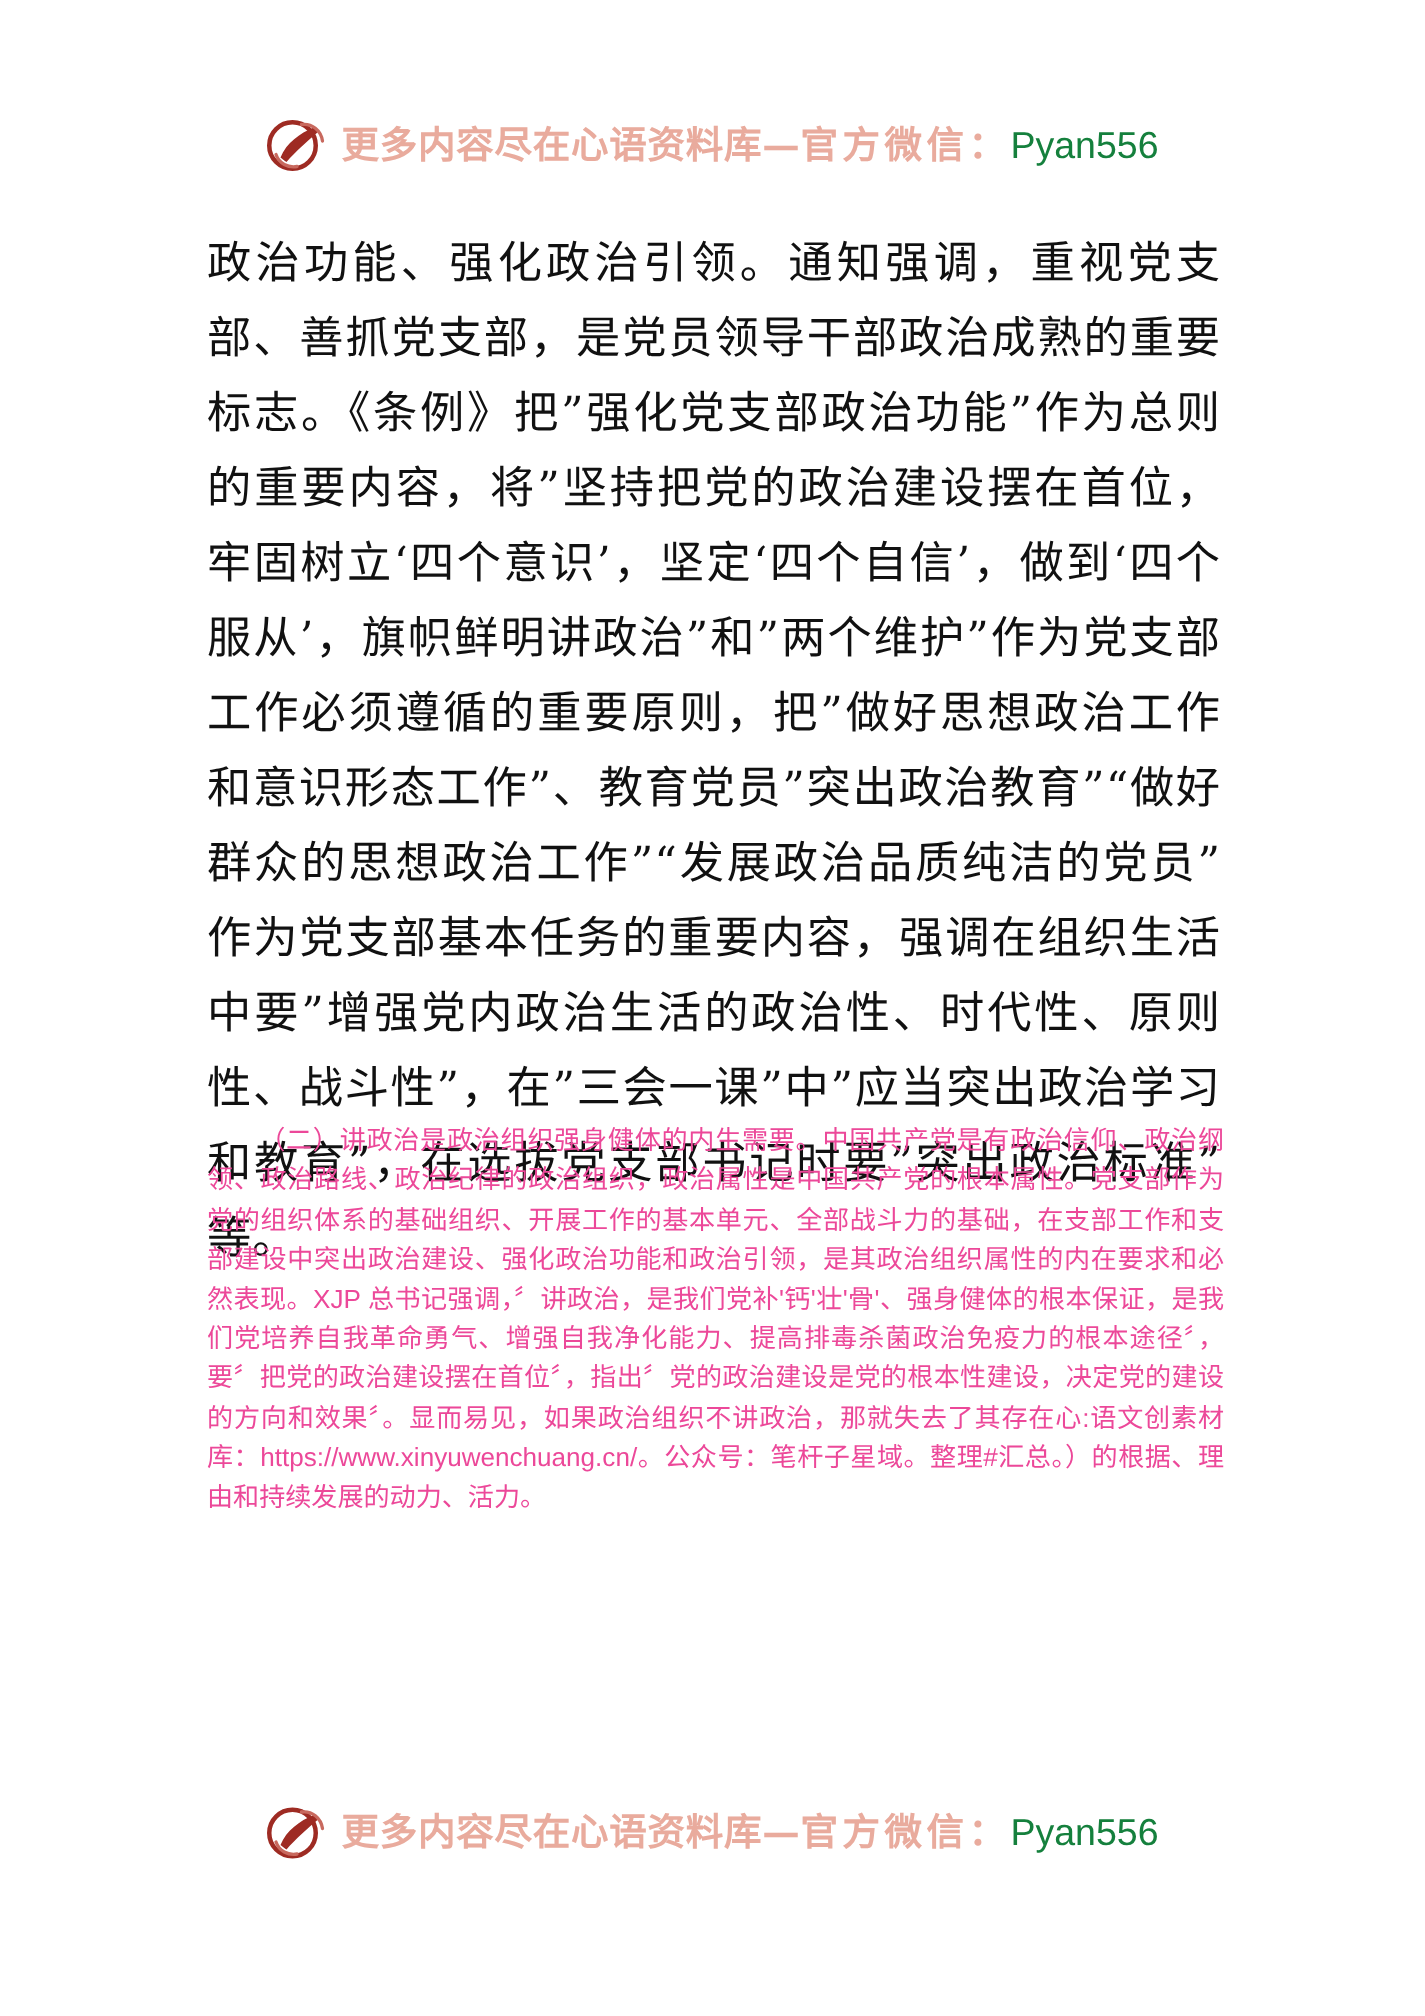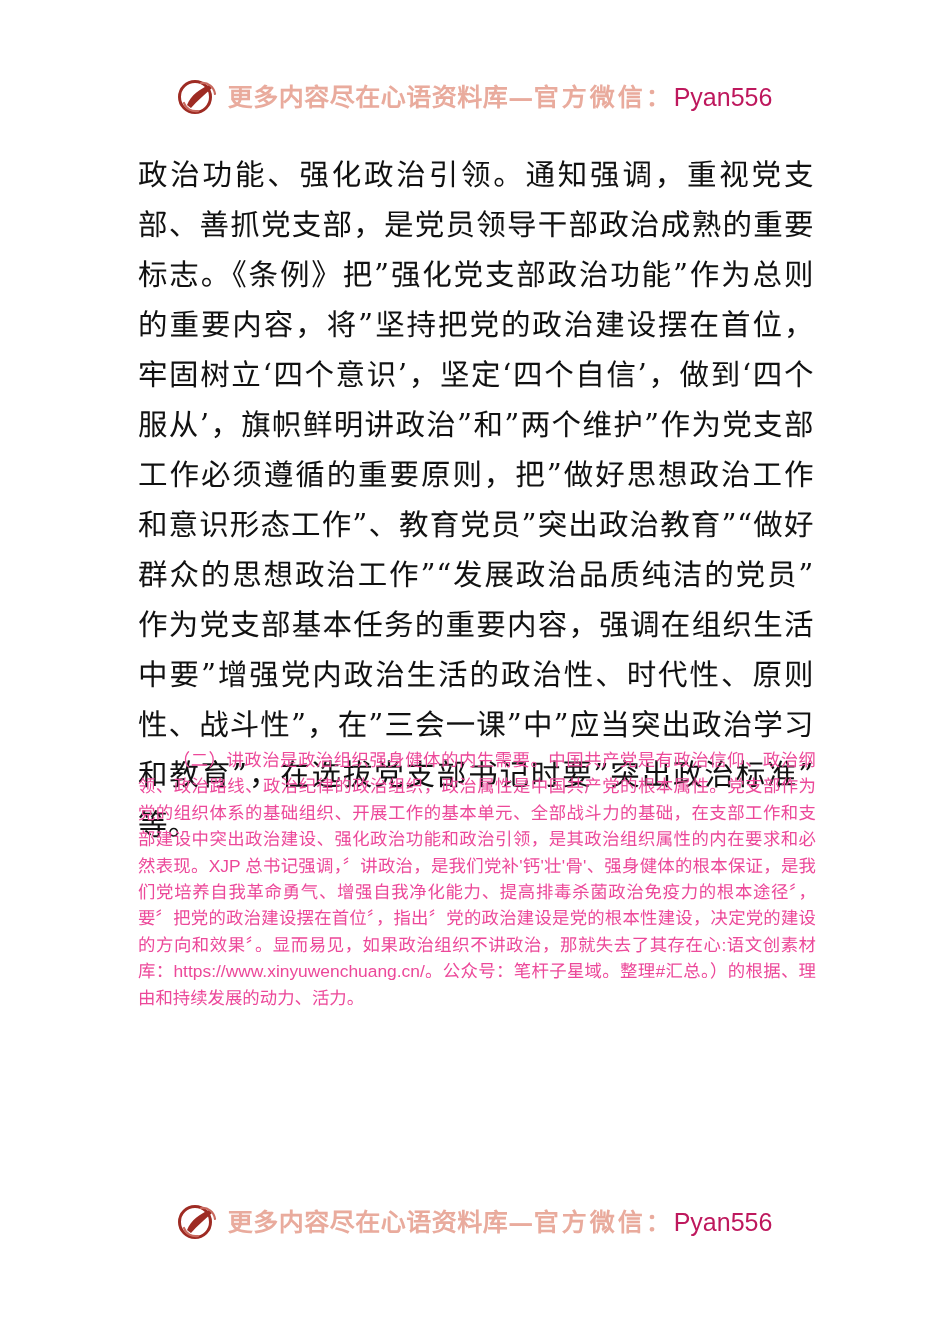--- a/index.html
+++ b/index.html
@@ -54,21 +54,21 @@
     color: #e9ab9d;
     white-space: nowrap;
   }
   .wm-text .wm-seg2 {
     letter-spacing: 3px;
   }
   .wm-text .wm-handle {
     font-family: "Liberation Sans", "DejaVu Sans", sans-serif;
     font-weight: 400;
     letter-spacing: 0px;
-    color: #be185d;
+    color: #15803d;
   }
 
   
   .body-large {
     position: absolute;
     left: 138px;
     width: 676px;
     font-family: "DejaVu Serif", "Liberation Serif", serif;
     font-size: 29.5px;
     line-height: 50px;

